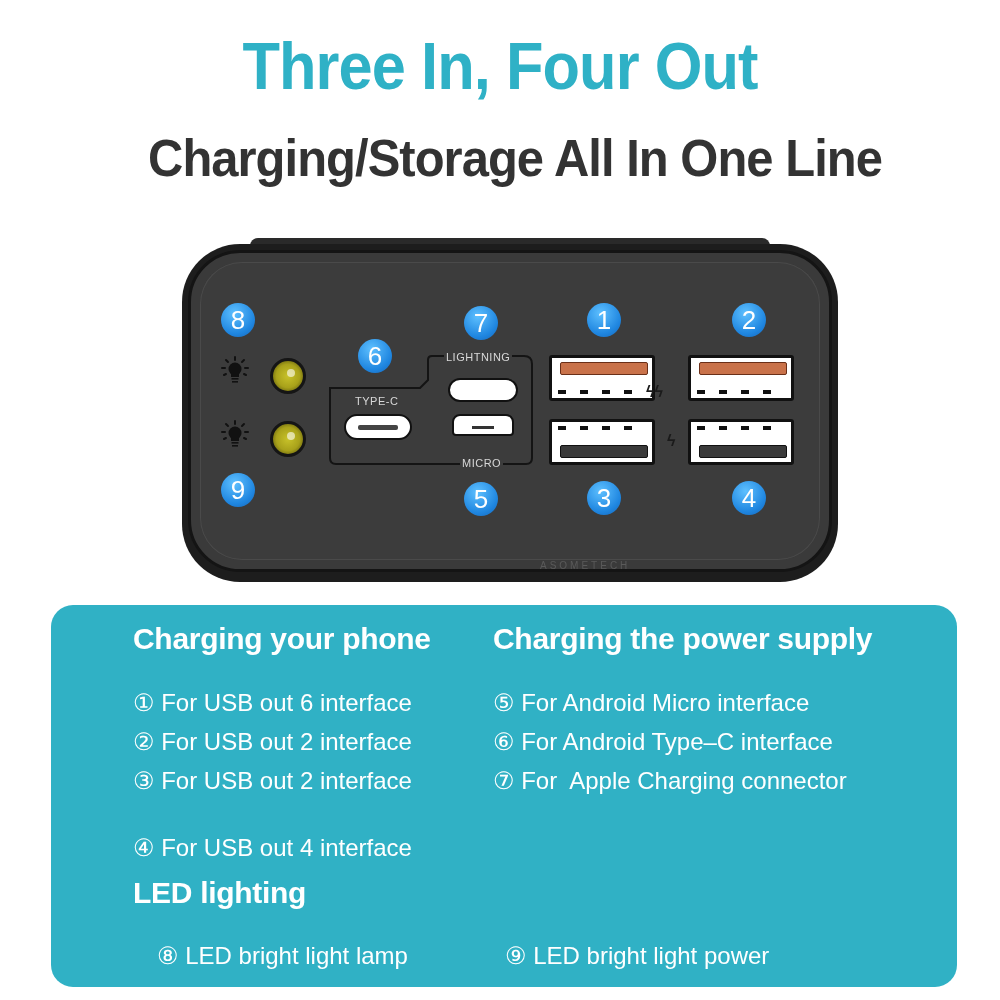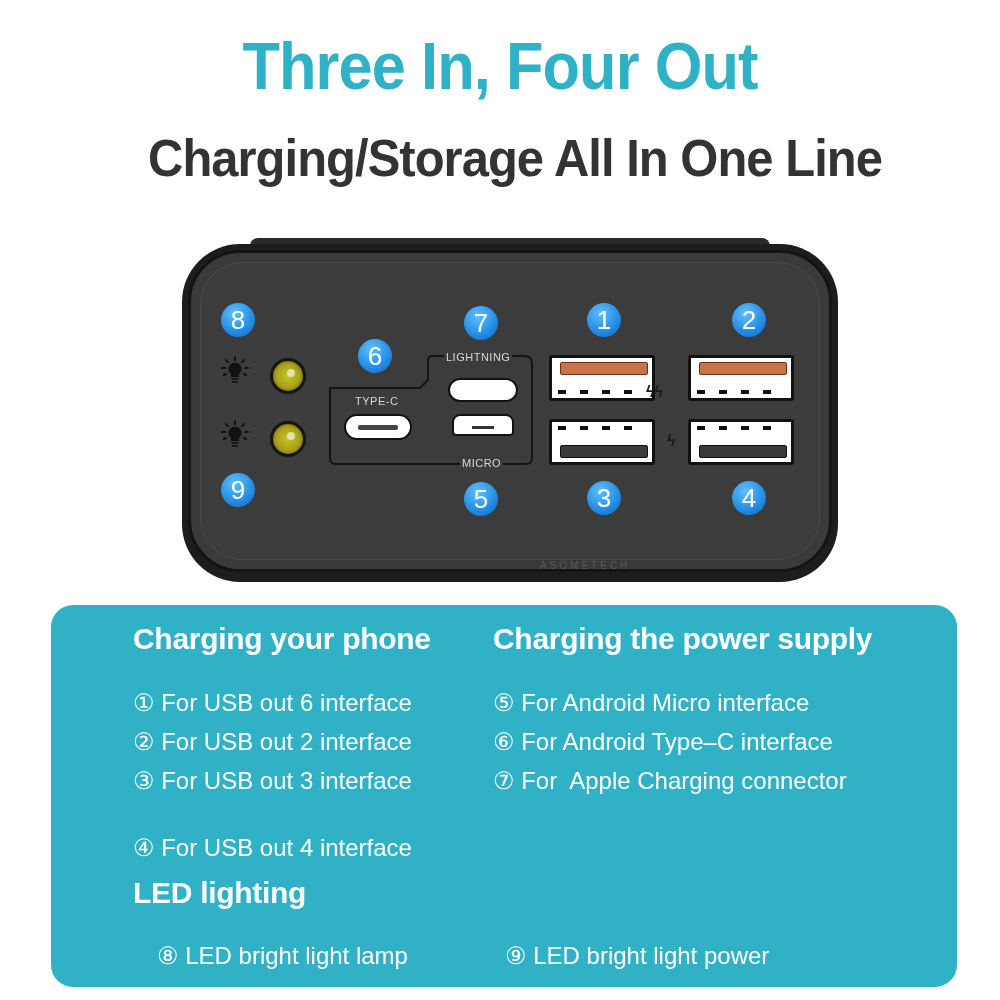--- a/index.html
+++ b/index.html
@@ -125,21 +125,21 @@
   <div class="bolt" style="left:667px;top:432px;">ϟ</div>
 
   <div class="brand">ASOMETECH</div>
 </div>
 
 <div class="panel"></div>
 
 <div class="h" style="left:133px;top:622px;">Charging your phone</div>
 <div class="item" style="left:133px;top:689px;">① For USB out 6 interface</div>
 <div class="item" style="left:133px;top:728px;">② For USB out 2 interface</div>
-<div class="item" style="left:133px;top:767px;">③ For USB out 3 interface</div>
+<div class="item" style="left:133px;top:767px;">③ For USB out 2 interface</div>
 <div class="item" style="left:133px;top:806px;margin-top:28px;">④ For USB out 4 interface</div>
 
 <div class="h" style="left:493px;top:622px;">Charging the power supply</div>
 <div class="item" style="left:493px;top:689px;">⑤ For Android Micro interface</div>
 <div class="item" style="left:493px;top:728px;">⑥ For Android Type–C interface</div>
 <div class="item" style="left:493px;top:767px;">⑦ For  Apple Charging connector</div>
 
 <div class="h" style="left:133px;top:876px;">LED lighting</div>
 <div class="item" style="left:133px;top:942px;margin-left:24px;">⑧ LED bright light lamp</div>
 <div class="item" style="left:505px;top:942px;">⑨ LED bright light power</div>

